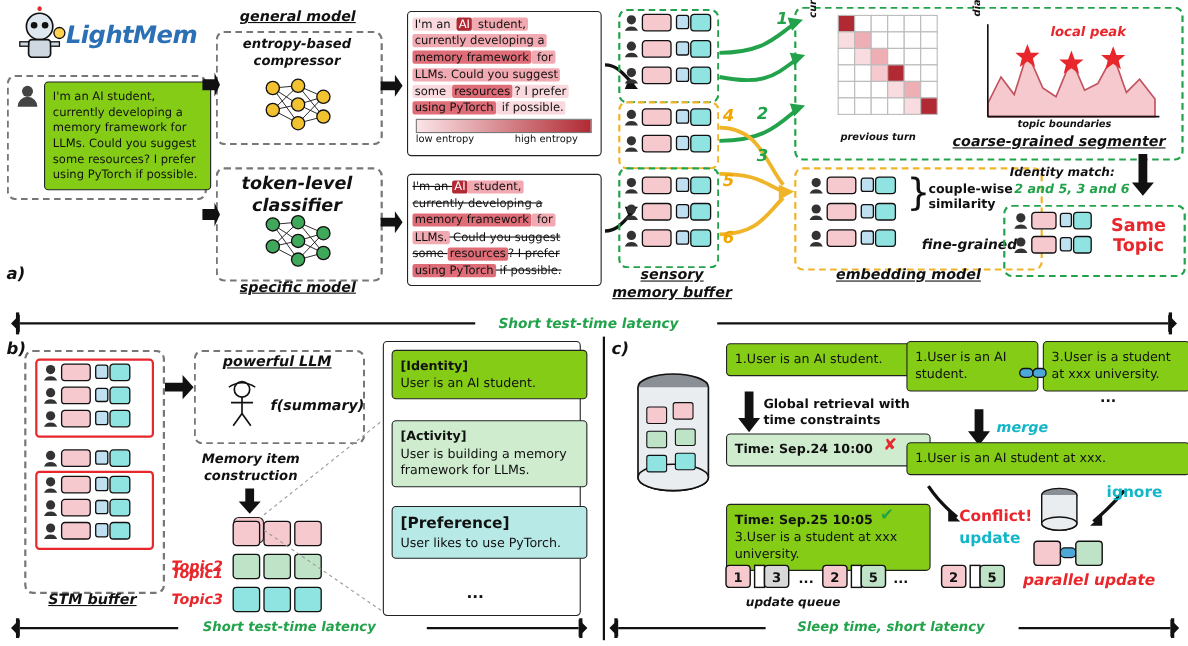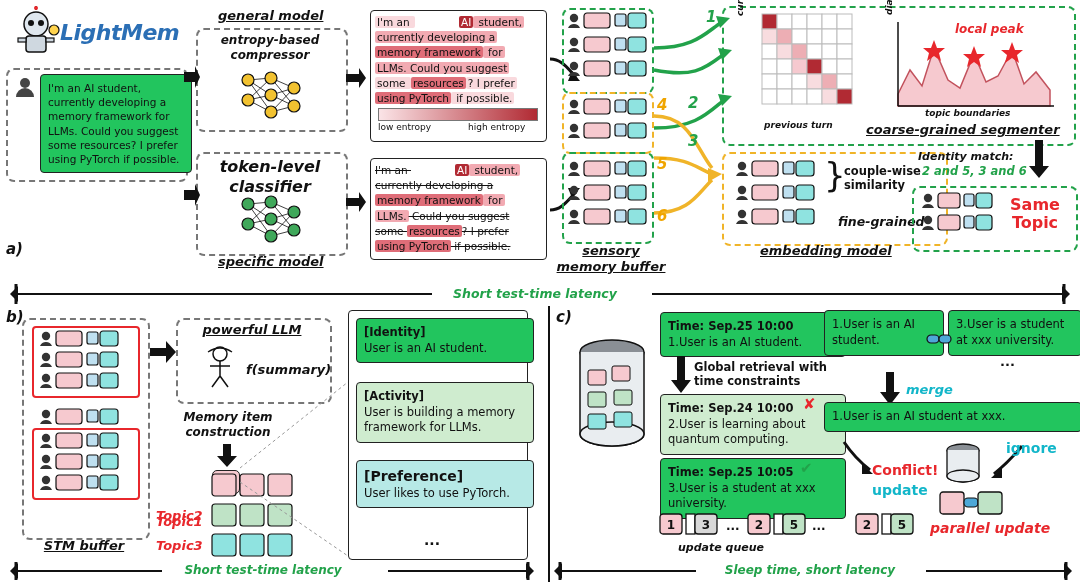--- a/index.html
+++ b/index.html
@@ -16,28 +16,28 @@
   .dash-green{border:2px dashed #22a24a;border-radius:8px;}
   .dash-yellow{border:2px dashed #f0b429;border-radius:8px;}
   .dash-gray{border:2px dashed #777;border-radius:8px;}
   .solid-red{border:2px solid #e8272c;border-radius:4px;}
   .lbl{font-style:italic;font-weight:bold;text-decoration:underline;font-size:13px;}
   .pill{
     background:#f6c9cf;border:1.5px solid #222;border-radius:5px;
     box-sizing:border-box;
   }
   .bubble{
-    background:#22c55e;border:1.5px solid #222;border-radius:4px;
+    background:#84cc16;border:1.5px solid #222;border-radius:4px;
     padding:6px 7px;line-height:1.35;
   }
   .bubble-green{background:#cfeccf;border:1.5px solid #222;border-radius:4px;padding:6px 7px;line-height:1.35;}
   .bubble-cyan{background:#b7e9e6;border:1.5px solid #222;border-radius:4px;padding:6px 7px;line-height:1.35;}
   .panelbox{background:#fff;border:1.5px solid #222;border-radius:4px;}
   .strike{text-decoration:line-through;}
-  .hl-dark{background:#b12a33;color:#fff;padding:0 2px;border-radius:2px;margin-left:44px;}
+  .hl-dark{background:#b12a33;color:#fff;padding:0 2px;border-radius:2px;}
   .hl-mid{background:#df6d78;color:#111;padding:0 2px;border-radius:2px;}
   .hl-light{background:#f2aab2;padding:0 2px;border-radius:2px;}
   .hl-pale{background:#f9d9dd;padding:0 2px;border-radius:2px;}
   .red{color:#e8272c;}
   .green{color:#22a24a;}
   .cyan{color:#12b6c9;}
   .orange{color:#f0a500;}
   .bold{font-weight:bold;}
   .ital{font-style:italic;}
   .ctr{text-align:center;}
@@ -589,34 +589,32 @@
       <rect x="40" y="30" width="18" height="15" rx="2" fill="#f6c9cf"></rect>
       <rect x="16" y="56" width="18" height="15" rx="2" fill="#bfe3c6"></rect>
       <rect x="42" y="54" width="18" height="15" rx="2" fill="#bfe3c6"></rect>
       <rect x="16" y="78" width="18" height="15" rx="2" fill="#8fe3e0"></rect>
       <rect x="42" y="76" width="18" height="15" rx="2" fill="#8fe3e0"></rect>
     </g>
   </svg>
 </div>
 
 <div class="abs bubble" style="left:660px;top:312px;width:170px;">
-  <div class="bold" style="font-size:11.5px;">Time: Sep.25 10:00</div>
   <div style="font-size:11.5px;">1.User is  an AI student.</div>
 </div>
 <div class="abs" style="left:672px;top:356px;">
   <svg width="20" height="38">
       <polygon points="5,0 13,0 13,24 19,24 9,37 -1,24 5,24" fill="#111"></polygon>
     </svg>
 </div>
 <div class="abs bold" style="left:694px;top:360px;font-size:11.5px;line-height:1.25;white-space:pre-line;">Global retrieval with
 time constraints</div>
 
 <div class="abs bubble-green" style="left:660px;top:394px;width:170px;">
   <div class="bold" style="font-size:11.5px;">Time: Sep.24 10:00</div>
-  <div style="font-size:11.5px;">2.User is learning about quantum computing.</div>
 </div>
 <div class="abs bold red" style="left:803px;top:395px;font-size:15px;">✘</div>
 
 <div class="abs bubble" style="left:660px;top:458px;width:170px;">
   <div class="bold" style="font-size:11.5px;">Time: Sep.25 10:05</div>
   <div style="font-size:11.5px;">3.User is a student at xxx university.</div>
 </div>
 <div class="abs bold green" style="left:800px;top:459px;font-size:15px;">✔</div>
 
 <div class="abs" style="left:660px;top:512px;">

